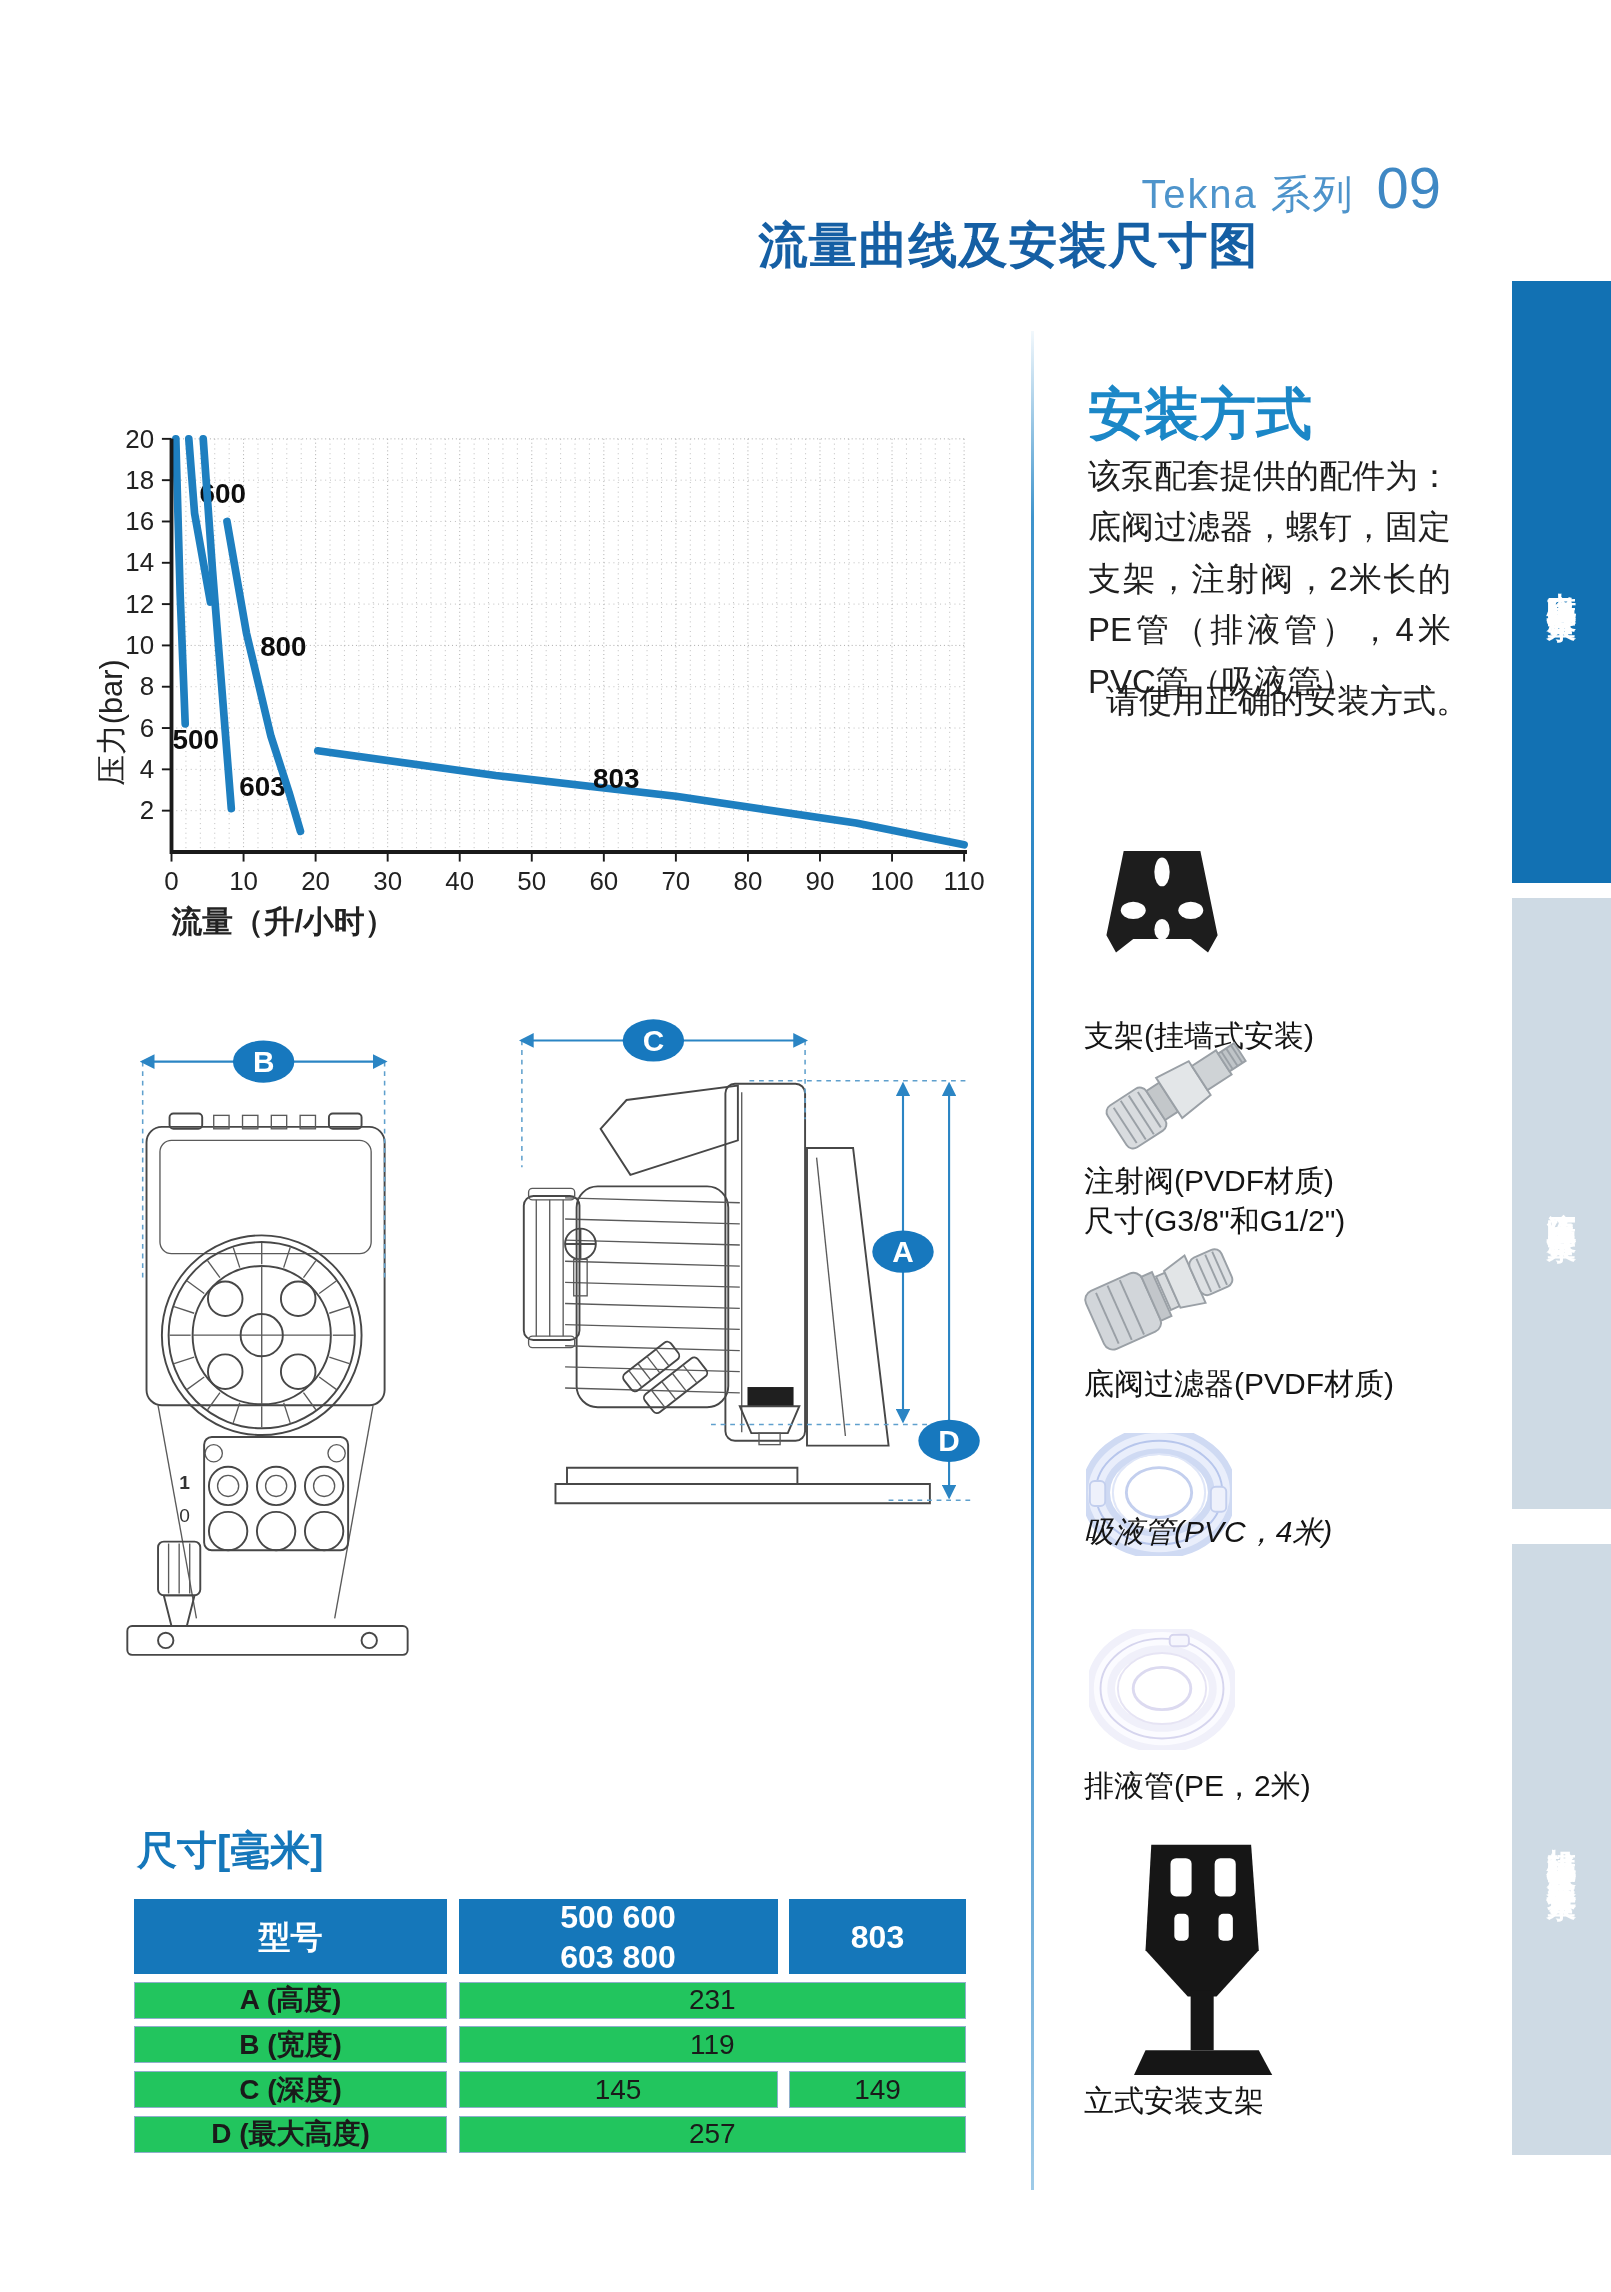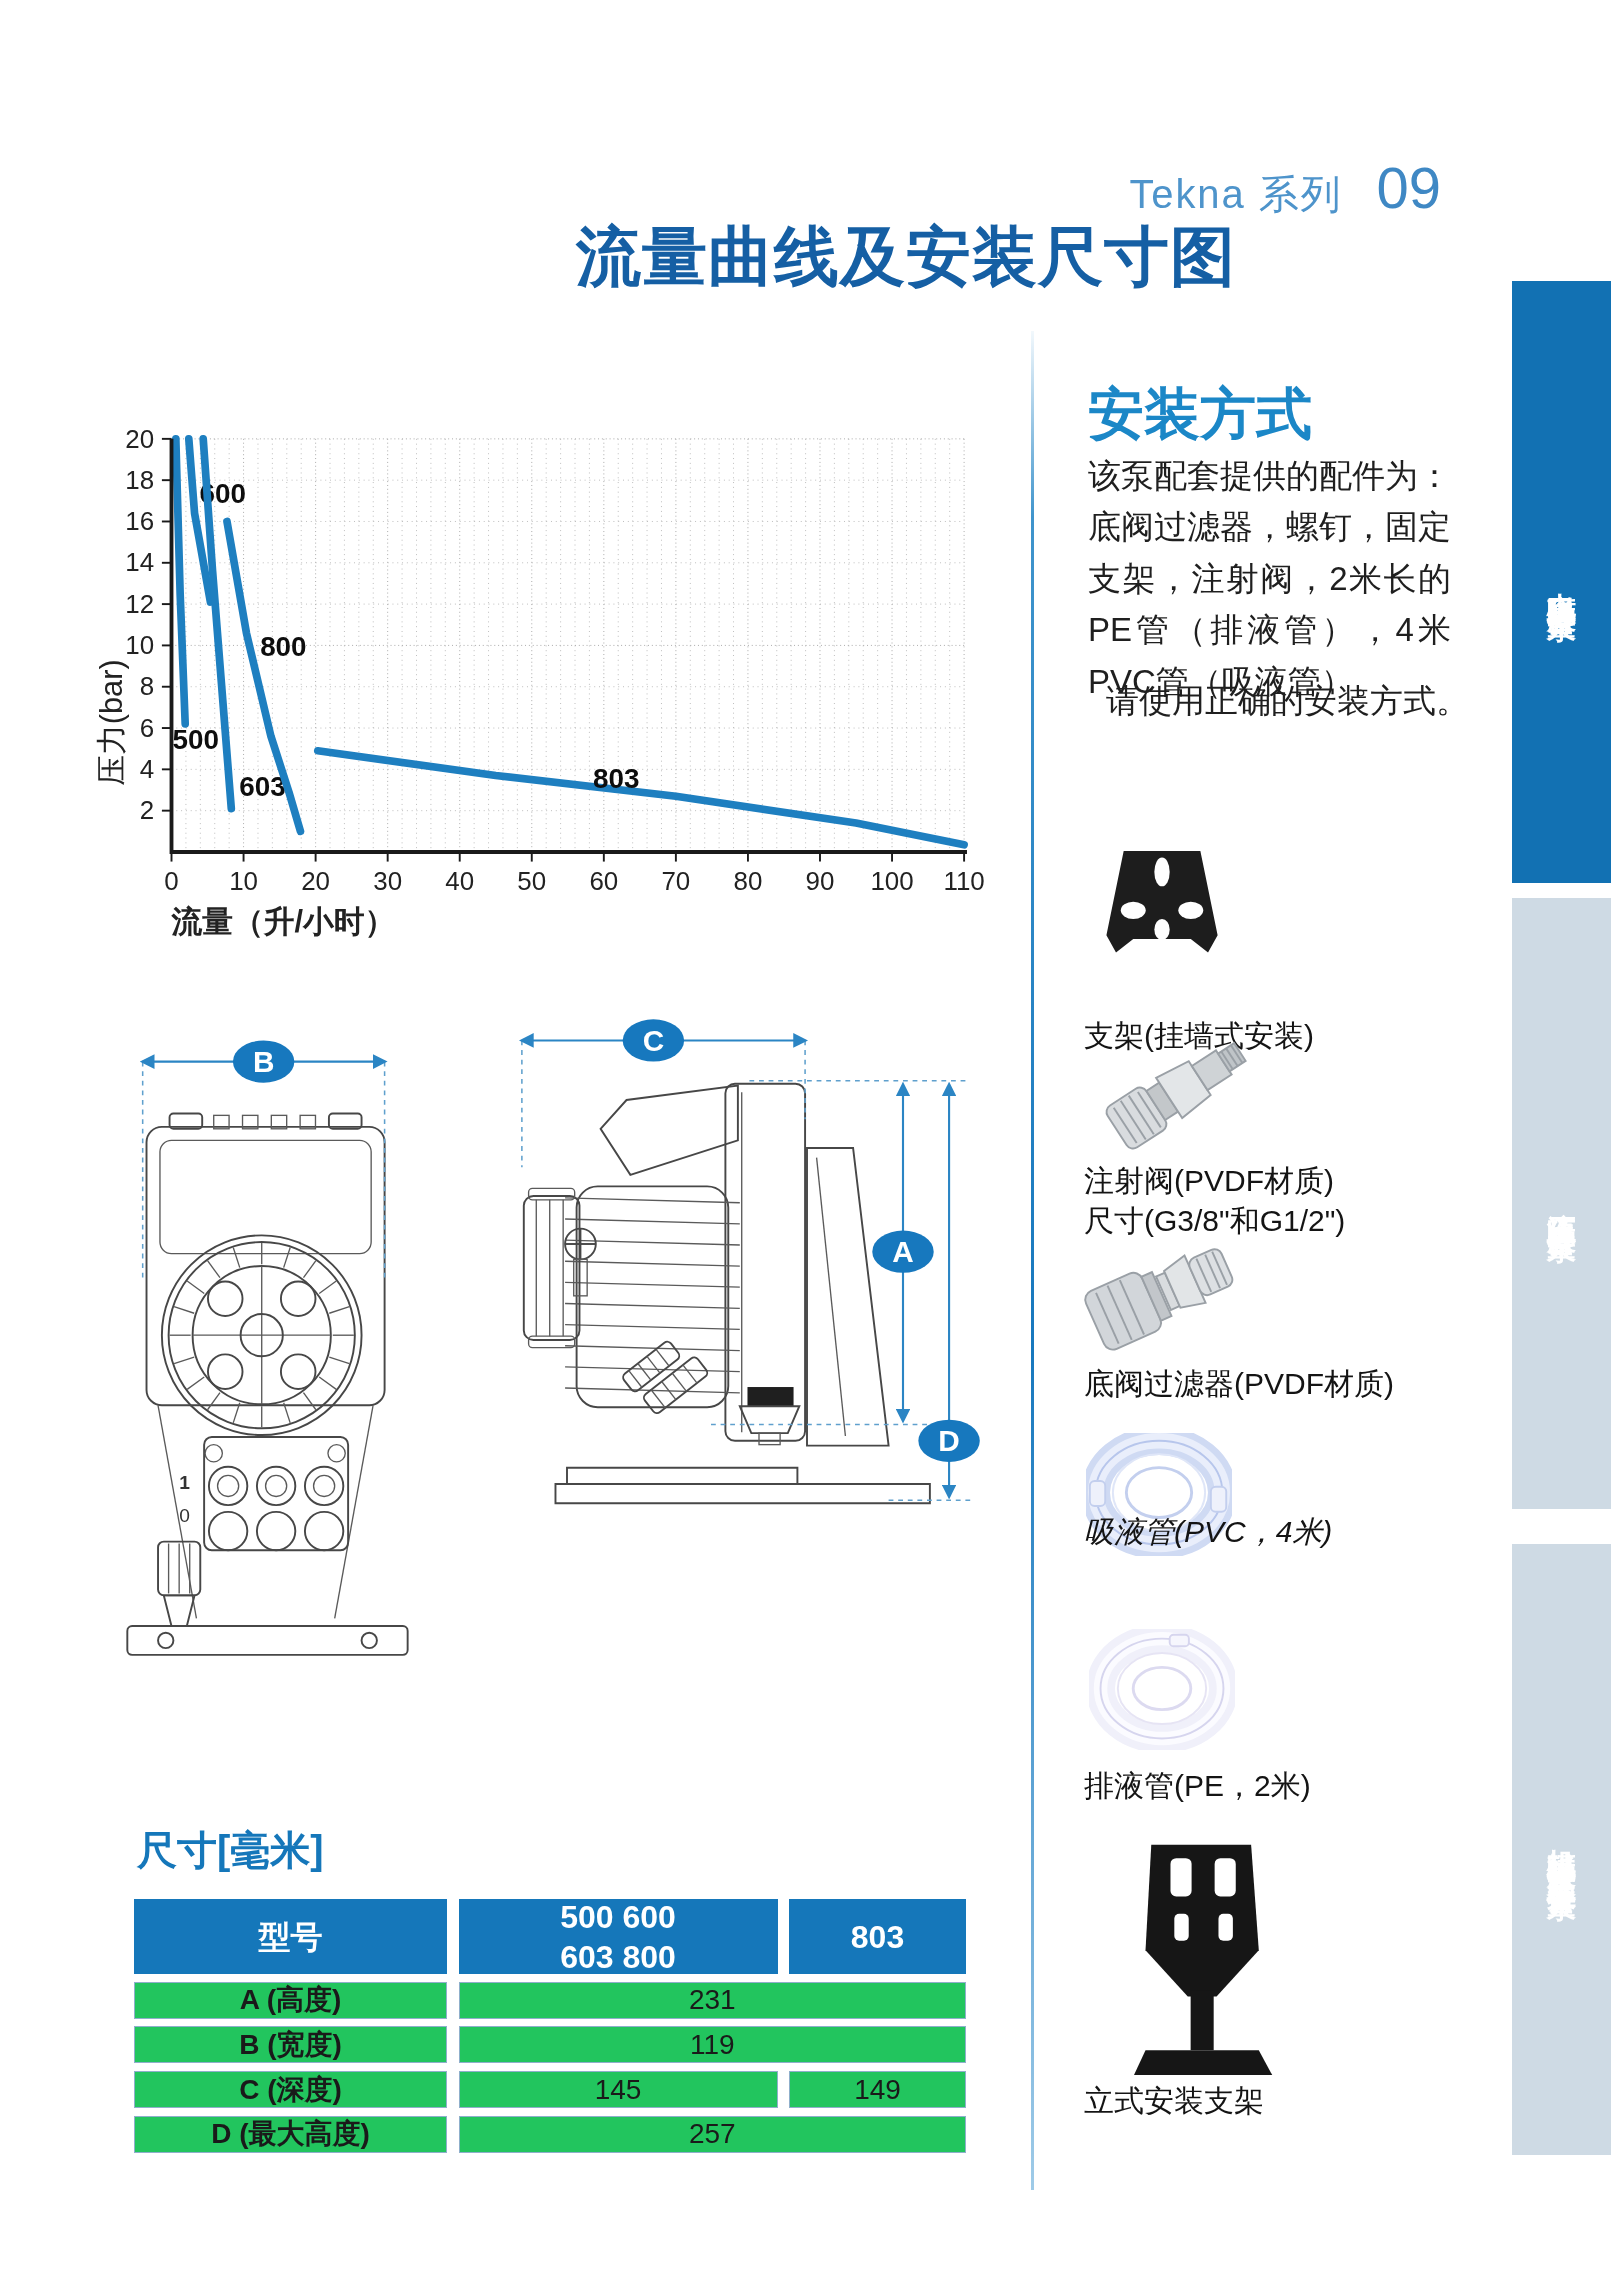--- a/index.html
+++ b/index.html
@@ -2,26 +2,26 @@
 <html><head>
 <meta charset="utf-8">
 <style>
   html,body{margin:0;padding:0;background:#e8e8e8;}
   .page{position:relative;width:1611px;height:2292px;background:#ffffff;overflow:hidden;
         font-family:"Liberation Sans","DejaVu Sans",sans-serif;color:#1a1a1a;}
   .abs{position:absolute;}
 
   
   .hdr{position:absolute;top:154px;left:1057px;width:384px;display:flex;justify-content:flex-end;
-       align-items:baseline;gap:34px;}
+       align-items:baseline;gap:22px;}
   .hdr .series{font-size:40px;color:#4e94cb;letter-spacing:1.9px;}
   .hdr .pagenum{font-size:58px;color:#3f88c4;font-weight:400;}
 
-  .page-title{position:absolute;top:213px;left:576px;width:865px;text-align:left;
-      font-size:65px;font-weight:bold;color:#155fa4;letter-spacing:1px;white-space:nowrap;}
+  .page-title{position:absolute;top:213px;left:576px;width:865px;text-align:center;
+      font-size:49px;font-weight:bold;color:#155fa4;letter-spacing:1px;white-space:nowrap;}
 
   
   #chart{position:absolute;left:58px;top:411px;}
   .gridline{stroke:#b9b9b9;stroke-width:1;stroke-dasharray:1 4;}
   .gridmaj{stroke:#a5a5a5;stroke-width:1;stroke-dasharray:1 3;}
   .axis{stroke:#1a1a1a;stroke-width:4;fill:none;}
   .tick{stroke:#1a1a1a;stroke-width:2;}
   .ticklbl{font-size:27px;fill:#222;}
   .axlbl{font-size:32px;fill:#222;}
   .serlbl{font-size:29px;font-weight:bold;fill:#0d0d0d;}

